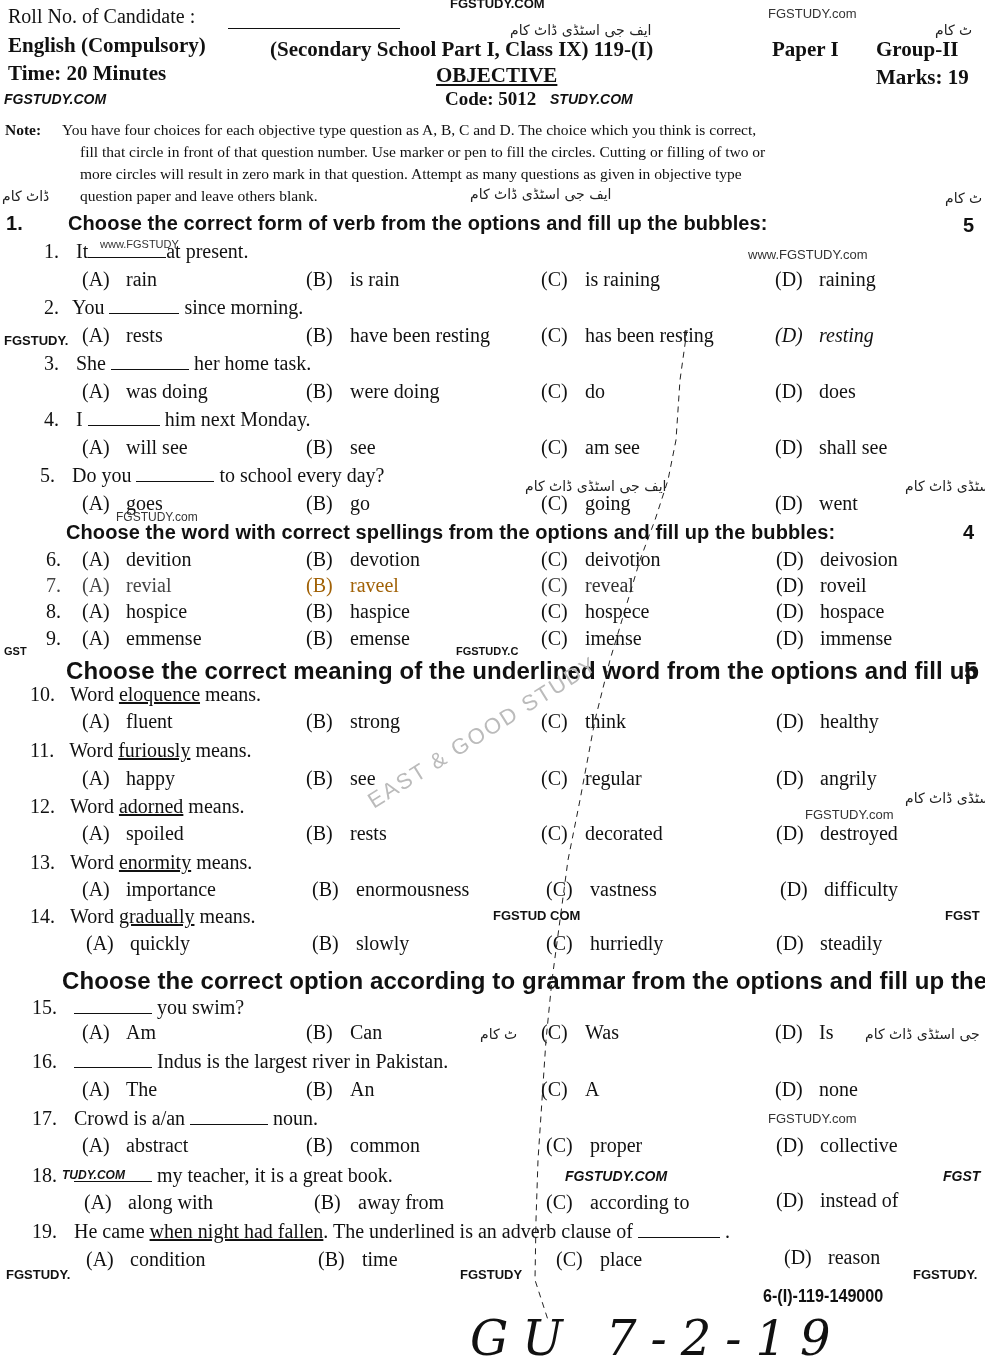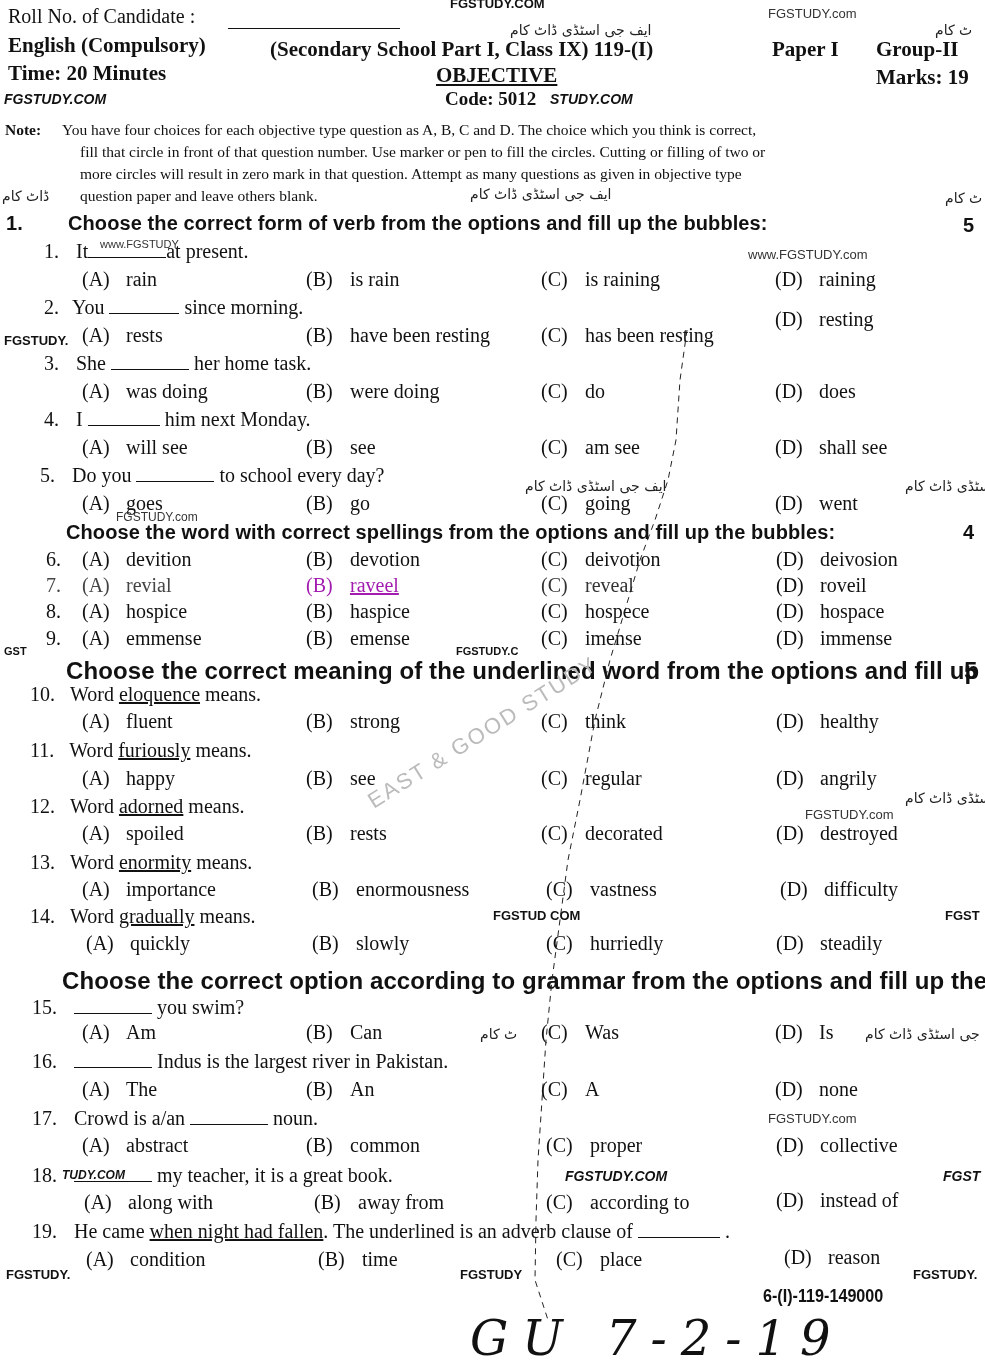--- a/index.html
+++ b/index.html
@@ -72,21 +72,21 @@
 <div class="abs opt" style="left:775px;top:268px;"><span class="lbl">(D)</span><span>raining</span></div>
 
 <div class="abs q" style="left:44px;top:296px;">
   <span>2.</span>
   <span style="margin-left:8px;">You</span> <span class="blank" style="width:70px;"></span> <span>since morning.</span>
 </div>
 <div class="abs wm-b" style="left:4px;top:333px;">FGSTUDY.</div>
 <div class="abs opt" style="left:82px;top:324px;"><span class="lbl">(A)</span><span>rests</span></div>
 <div class="abs opt" style="left:306px;top:324px;"><span class="lbl">(B)</span><span>have been resting</span></div>
 <div class="abs opt" style="left:541px;top:324px;"><span class="lbl">(C)</span><span>has been resting</span></div>
-<div class="abs opt" style="left:775px;top:308px;"><span class="lbl">(D)</span><span>resting</span></div>
+<div class="abs opt" style="left:775px;top:324px;font-style:italic;"><span class="lbl">(D)</span><span>resting</span></div>
 
 <div class="abs q" style="left:44px;top:352px;">
   <span>3.</span>
   <span style="margin-left:12px;">She</span> <span class="blank" style="width:78px;"></span> <span>her home task.</span>
 </div>
 <div class="abs opt" style="left:82px;top:380px;"><span class="lbl">(A)</span><span>was doing</span></div>
 <div class="abs opt" style="left:306px;top:380px;"><span class="lbl">(B)</span><span>were doing</span></div>
 <div class="abs opt" style="left:541px;top:380px;"><span class="lbl">(C)</span><span>do</span></div>
 <div class="abs opt" style="left:775px;top:380px;"><span class="lbl">(D)</span><span>does</span></div>
 
@@ -115,21 +115,21 @@
 <div class="abs sec" style="left:963px;top:521px;">4</div>
 
 <div class="abs q" style="left:46px;top:548px;"><span>6.</span></div>
 <div class="abs opt" style="left:82px;top:548px;"><span class="lbl">(A)</span><span>devition</span></div>
 <div class="abs opt" style="left:306px;top:548px;"><span class="lbl">(B)</span><span>devotion</span></div>
 <div class="abs opt" style="left:541px;top:548px;"><span class="lbl">(C)</span><span>deivotion</span></div>
 <div class="abs opt" style="left:776px;top:548px;"><span class="lbl">(D)</span><span>deivosion</span></div>
 
 <div class="abs q" style="left:46px;top:574px;color:#444;"><span>7.</span></div>
 <div class="abs opt" style="left:82px;top:574px;color:#444;"><span class="lbl">(A)</span><span>revial</span></div>
-<div class="abs opt" style="left:306px;top:574px;color:#a21caf;text-decoration:underline;"><span class="lbl">(B)</span><span>raveel</span></div>
+<div class="abs opt" style="left:306px;top:574px;color:#a16207;"><span class="lbl">(B)</span><span>raveel</span></div>
 <div class="abs opt" style="left:541px;top:574px;color:#333;"><span class="lbl">(C)</span><span>reveal</span></div>
 <div class="abs opt" style="left:776px;top:574px;"><span class="lbl">(D)</span><span>roveil</span></div>
 
 <div class="abs q" style="left:46px;top:600px;"><span>8.</span></div>
 <div class="abs opt" style="left:82px;top:600px;"><span class="lbl">(A)</span><span>hospice</span></div>
 <div class="abs opt" style="left:306px;top:600px;"><span class="lbl">(B)</span><span>haspice</span></div>
 <div class="abs opt" style="left:541px;top:600px;"><span class="lbl">(C)</span><span>hospece</span></div>
 <div class="abs opt" style="left:776px;top:600px;"><span class="lbl">(D)</span><span>hospace</span></div>
 
 <div class="abs q" style="left:46px;top:627px;"><span>9.</span></div>

